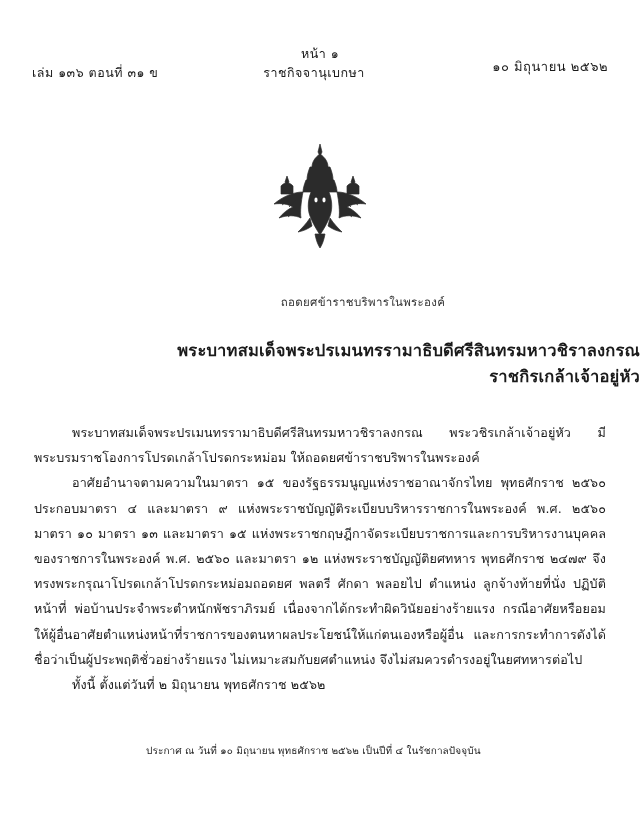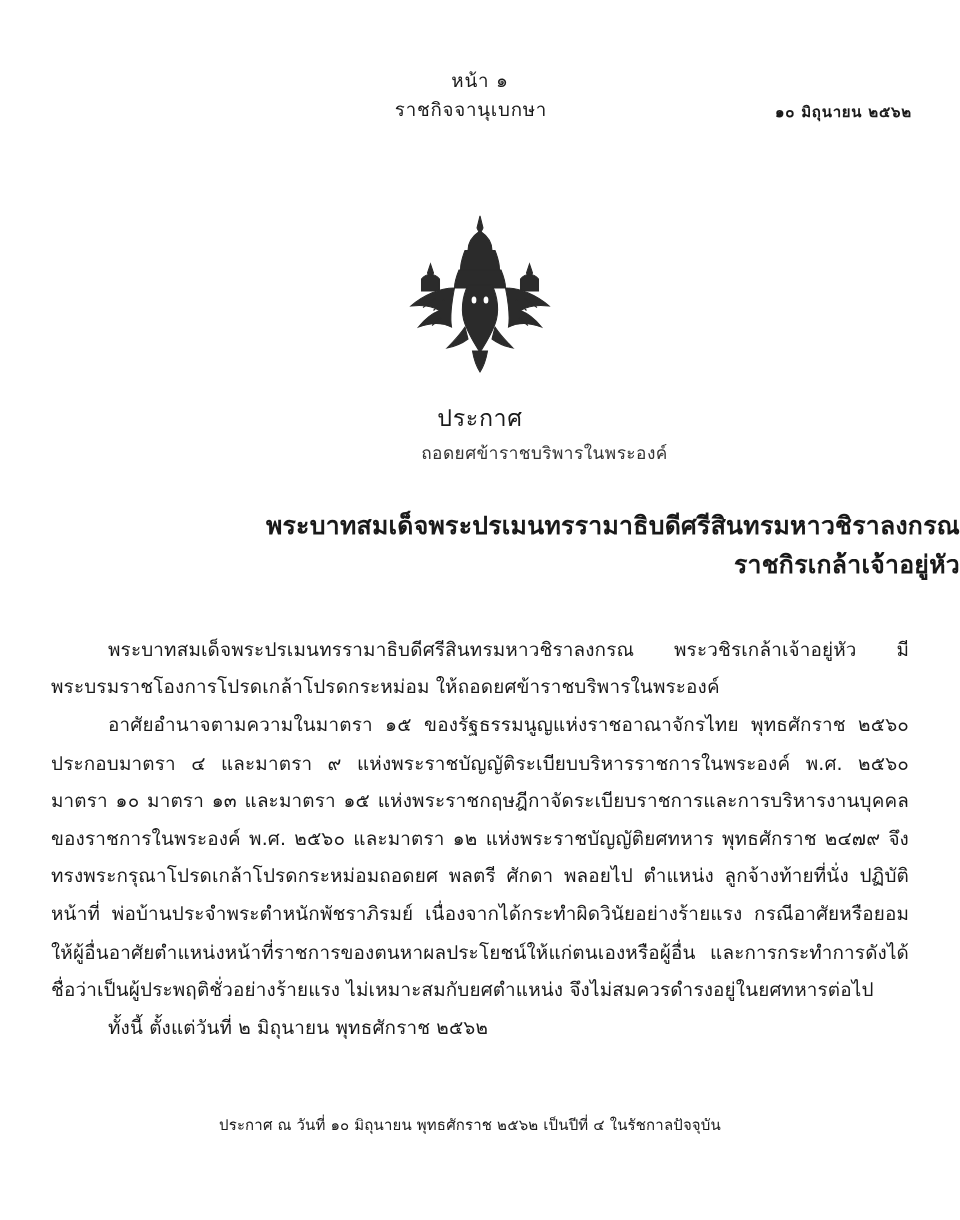--- a/index.html
+++ b/index.html
@@ -51,25 +51,24 @@
   }
   .header-left {
     position: absolute;
     top: 19px;
     left: 32px;
     font-size: 12.5px;
     letter-spacing: 0.5px;
   }
   .header-right {
     position: absolute;
-    top: 23px;
+    top: 12px;
     right: 32px;
-    font-size: 10px;
-    letter-spacing: 0.5px;
-    font-weight: bold;
+    font-size: 13px;
+    letter-spacing: 0.5px;
   }
 
   
   .emblem-wrap {
     position: absolute;
     top: 142px;
     left: 0;
     width: 640px;
     text-align: center;
   }
@@ -146,20 +145,21 @@
   }
 </style>
 </head>
 <body>
 
 <div class="page">
 
   <div class="header">
     <div class="header-center-top">หน้า ๑</div>
     <div class="header-center-bottom">ราชกิจจานุเบกษา</div>
+    <div class="header-left">เล่ม ๑๓๖ ตอนที่ ๓๑ ข</div>
     <div class="header-right">๑๐ มิถุนายน ๒๕๖๒</div>
   </div>
 
   <div class="emblem-wrap">
     <span class="emblem">
       <svg viewBox="0 0 120 108" width="120" height="108" aria-hidden="true">
         <g fill="#2b2b2b" stroke="#2b2b2b" stroke-width="0.7">
 
           <path d="M60 2 L62 10 L60 14 L58 10 Z"></path>
           <path d="M60 12 C54 16 52 21 52 25 L68 25 C68 21 66 16 60 12 Z"></path>
@@ -185,21 +185,20 @@
           <path d="M55 92 C56 98 58 103 60 106 C62 103 64 98 65 92 Z"></path>
         </g>
         <g fill="#ffffff" stroke="none">
           <ellipse cx="56" cy="58" rx="1.6" ry="2.4"></ellipse>
           <ellipse cx="64" cy="58" rx="1.6" ry="2.4"></ellipse>
         </g>
       </svg>
     </span>
   </div>
 
-  <div class="doc-title">ประกาศ</div>
   <div class="doc-subtitle">ถอดยศข้าราชบริพารในพระองค์</div>
 
   <div class="royal-name">
     <span>พระบาทสมเด็จพระปรเมนทรรามาธิบดีศรีสินทรมหาวชิราลงกรณ</span>
     <span class="ln2">ราชกิรเกล้าเจ้าอยู่หัว</span>
   </div>
 
   <div class="body-text">
     <p class="indent-para">พระบาทสมเด็จพระปรเมนทรรามาธิบดีศรีสินทรมหาวชิราลงกรณ  พระวชิรเกล้าเจ้าอยู่หัว มีพระบรมราชโองการโปรดเกล้าโปรดกระหม่อม ให้ถอดยศข้าราชบริพารในพระองค์</p>
     <p class="indent-para">อาศัยอำนาจตามความในมาตรา ๑๕ ของรัฐธรรมนูญแห่งราชอาณาจักรไทย พุทธศักราช ๒๕๖๐ ประกอบมาตรา ๔ และมาตรา ๙ แห่งพระราชบัญญัติระเบียบบริหารราชการในพระองค์ พ.ศ. ๒๕๖๐ มาตรา ๑๐ มาตรา ๑๓ และมาตรา ๑๕ แห่งพระราชกฤษฎีกาจัดระเบียบราชการและการบริหารงานบุคคลของราชการในพระองค์ พ.ศ. ๒๕๖๐ และมาตรา ๑๒ แห่งพระราชบัญญัติยศทหาร พุทธศักราช ๒๔๗๙ จึงทรงพระกรุณาโปรดเกล้าโปรดกระหม่อมถอดยศ พลตรี ศักดา พลอยไป ตำแหน่ง ลูกจ้างท้ายที่นั่ง ปฏิบัติหน้าที่ พ่อบ้านประจำพระตำหนักพัชราภิรมย์ เนื่องจากได้กระทำผิดวินัยอย่างร้ายแรง กรณีอาศัยหรือยอมให้ผู้อื่นอาศัยตำแหน่งหน้าที่ราชการของตนหาผลประโยชน์ให้แก่ตนเองหรือผู้อื่น และการกระทำการดังได้ชื่อว่าเป็นผู้ประพฤติชั่วอย่างร้ายแรง ไม่เหมาะสมกับยศตำแหน่ง จึงไม่สมควรดำรงอยู่ในยศทหารต่อไป</p>

